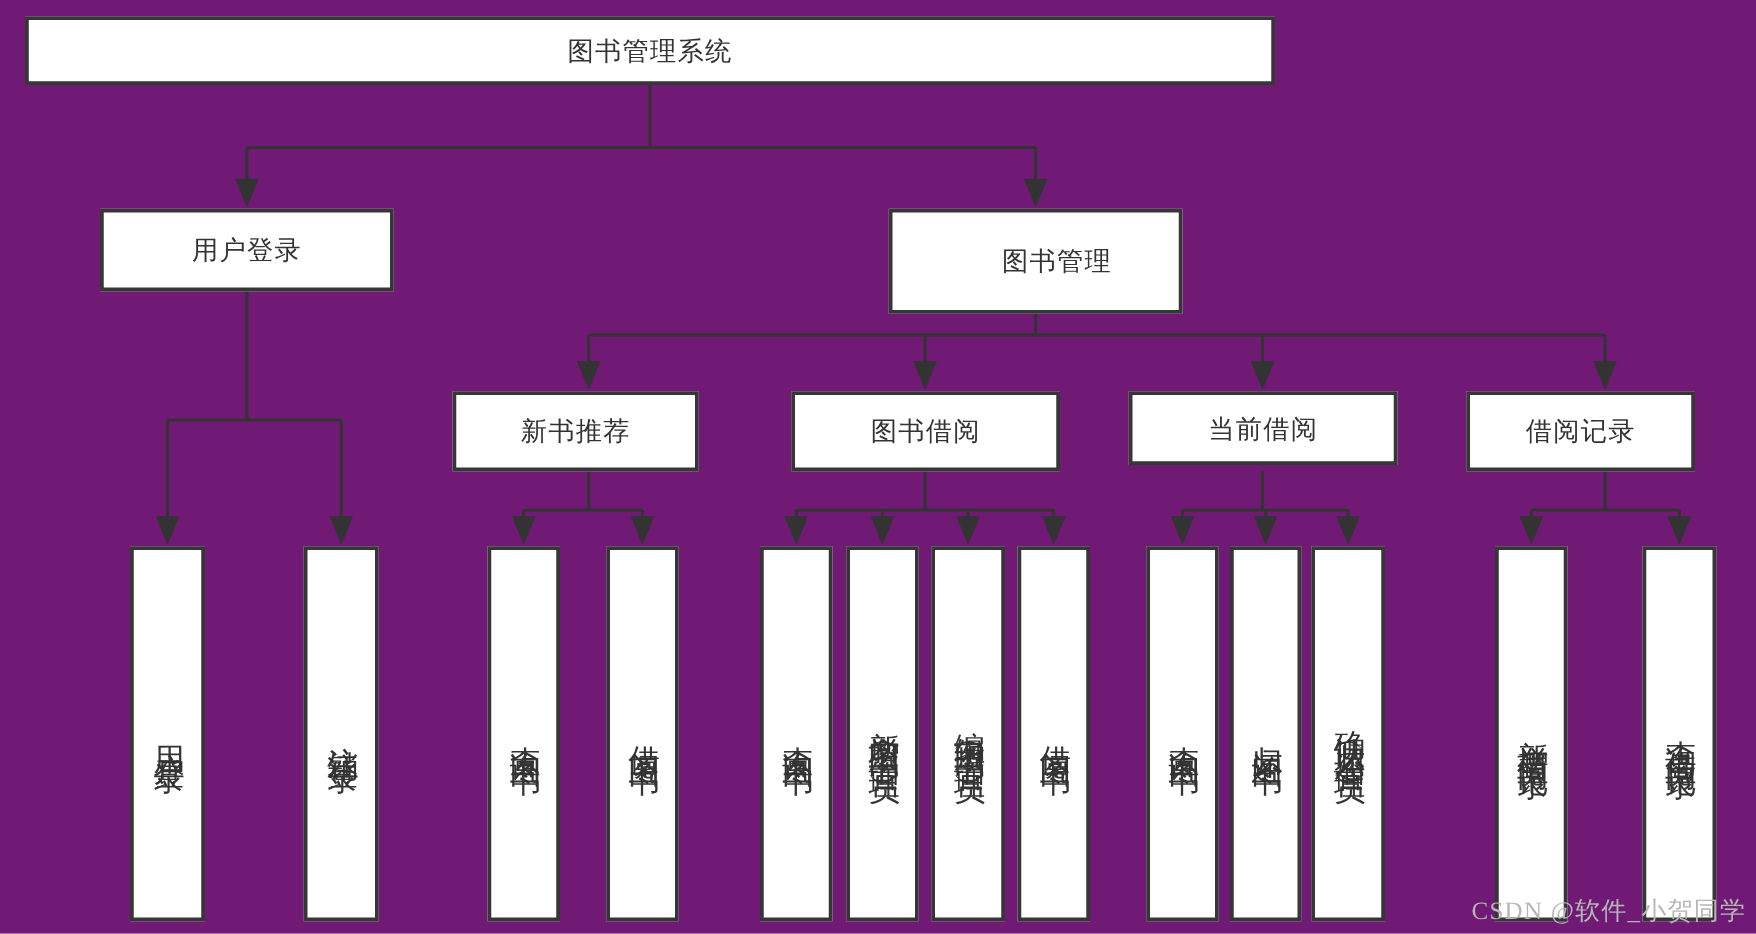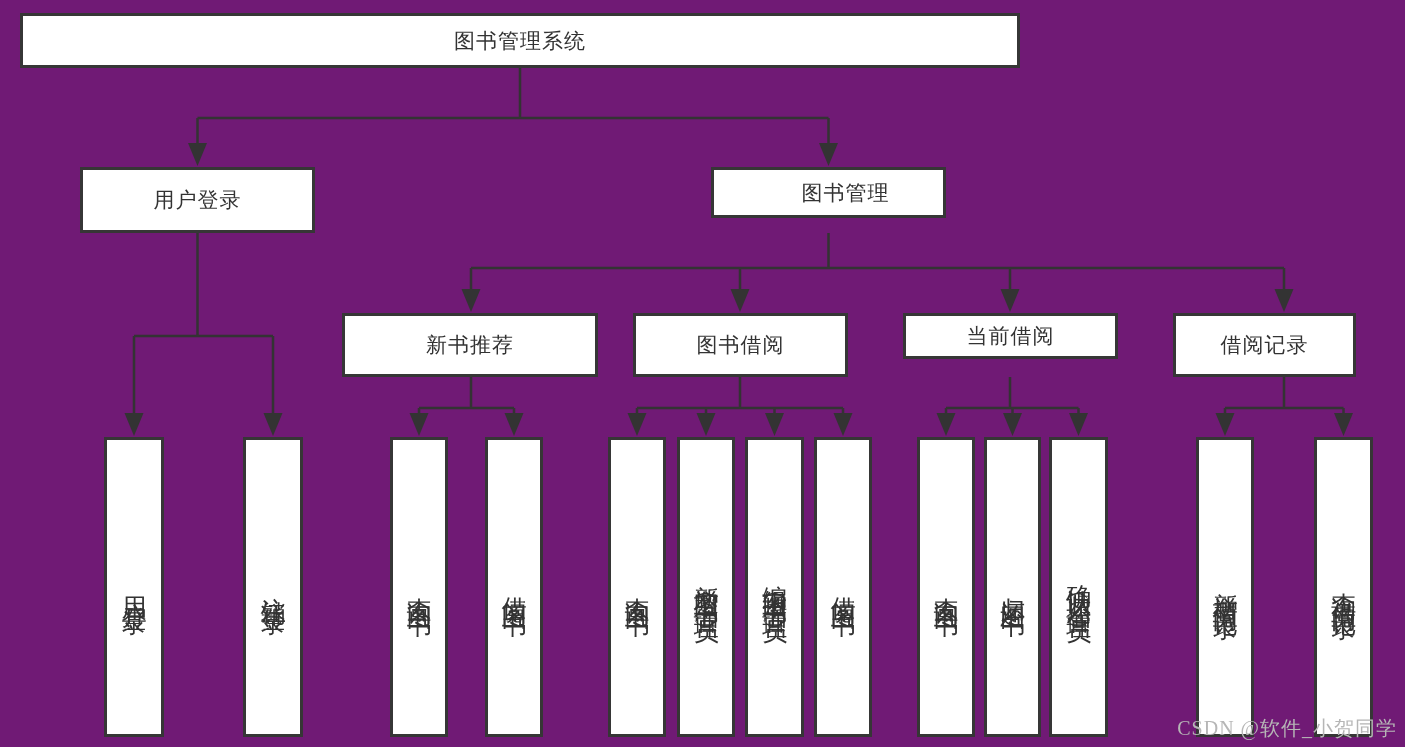--- a/index.html
+++ b/index.html
@@ -115,25 +115,25 @@
       <polygon points="1003,413 1022,413 1012.5,436"></polygon>
       <polygon points="1069,413 1088,413 1078.5,436"></polygon>
       <polygon points="1215.5,413 1234.5,413 1225,436"></polygon>
       <polygon points="1334,413 1353,413 1343.5,436"></polygon>
     </g>
   </svg>
 
   <div class="node hnode" style="left:20px; top:13px; width:1000px; height:55px;">图书管理系统</div>
 
   <div class="node hnode" style="left:80px; top:167px; width:235px; height:66px;">用户登录</div>
-  <div class="node hnode" style="left:711px; top:167px; width:235px; height:51px;padding-left:34px;">图书管理</div>
+  <div class="node hnode" style="left:711px; top:167px; width:235px; height:84px;padding-left:34px;">图书管理</div>
 
-  <div class="node hnode" style="left:342px; top:313px; width:256px; height:64px;">新书推荐</div>
+  <div class="node hnode" style="left:362px; top:313px; width:197px; height:64px;">新书推荐</div>
   <div class="node hnode" style="left:633px; top:313px; width:215px; height:64px;">图书借阅</div>
-  <div class="node hnode" style="left:903px; top:313px; width:215px; height:46px;text-align:center;">当前借阅</div>
+  <div class="node hnode" style="left:903px; top:313px; width:215px; height:59px;text-align:center;">当前借阅</div>
   <div class="node hnode" style="left:1173px; top:313px; width:183px; height:64px;">借阅记录</div>
 
   <div class="node leaf" style="left:104px; width:60px;">用户登录</div>
   <div class="node leaf" style="left:243px; width:60px;">注销登录</div>
 
   <div class="node leaf" style="left:390px;">查询图书</div>
   <div class="node leaf" style="left:485px;">借阅图书</div>
 
   <div class="node leaf" style="left:608px;">查询图书</div>
   <div class="node leaf" style="left:677px;">新增图书（管理员）</div>

